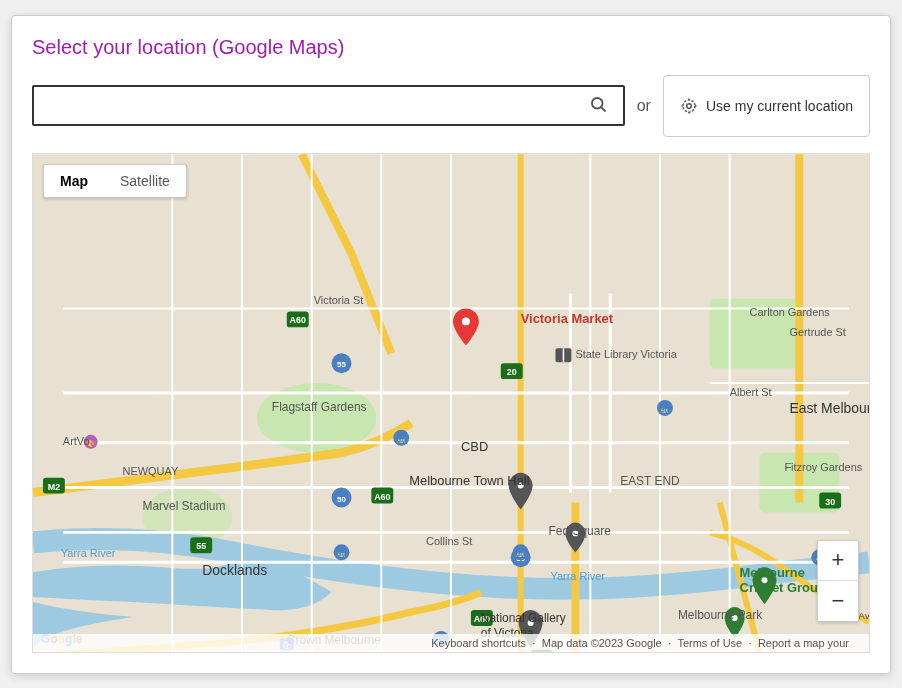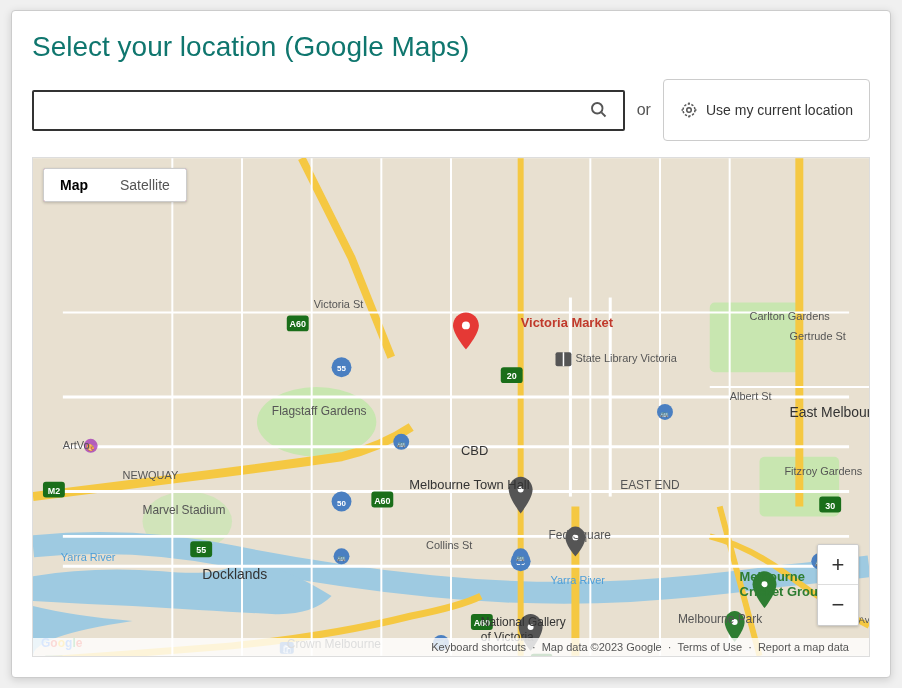--- a/index.html
+++ b/index.html
@@ -13,23 +13,23 @@
     }
     .dialog {
       background: #fff;
       border: 1px solid #ccc;
       border-radius: 4px;
       width: 880px;
       padding: 20px;
       box-shadow: 0 2px 8px rgba(0,0,0,0.15);
     }
     .dialog-title {
-      font-size: 28px;
+      font-size: 20px;
       font-weight: 400;
-      color: #0f766e;
+      color: #a21caf;
       margin-bottom: 16px;
     }
     .search-row {
       display: flex;
       align-items: center;
       gap: 12px;
       margin-bottom: 16px;
     }
     .search-box {
       flex: 1;
@@ -409,16 +409,16 @@
     </div>
 
     
     <div class="map-footer">
       <a href="#">Keyboard shortcuts</a>
       <span>·</span>
       <span>Map data ©2023 Google</span>
       <span>·</span>
       <a href="#">Terms of Use</a>
       <span>·</span>
-      <a href="#">Report a map data</a>
+      <a href="#">Report a map your</a>
     </div>
   </div>
 </div>
 
 </body></html>

